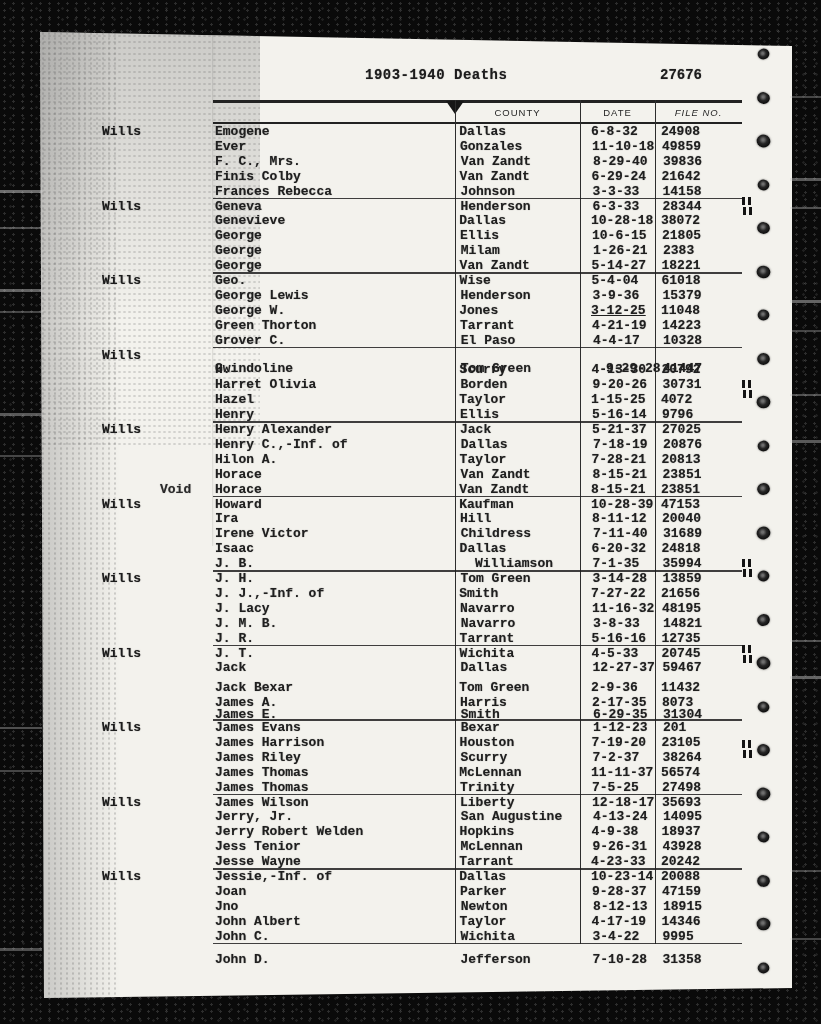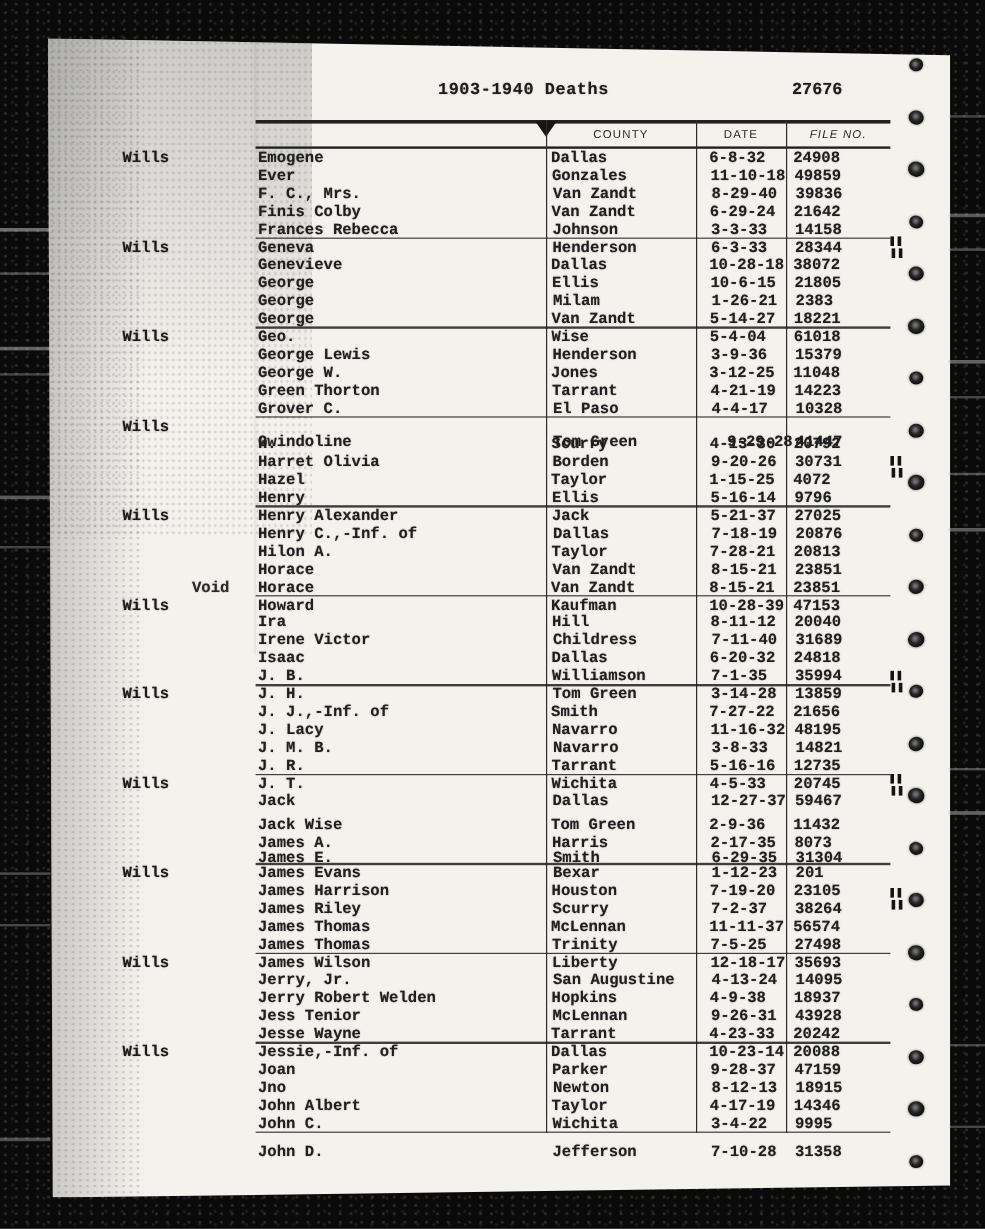--- a/index.html
+++ b/index.html
@@ -184,21 +184,21 @@
       </div>
       <div class="row" style="top: 261.9px;">
         <span class="cell c-name">George Lewis</span>
         <span class="cell c-county" style="margin-left: 0.4px;">Henderson</span>
         <span class="cell c-date" style="margin-left: 0.5px;">3-9-36</span>
         <span class="cell c-file" style="margin-left: 0.5px;">15379</span>
       </div>
       <div class="row" style="top: 276.8px;">
         <span class="cell c-name">George W.</span>
         <span class="cell c-county" style="margin-left: -0.8px;">Jones</span>
-        <span class="cell c-date" style="margin-left: -1px;">3-12-25</span>
+        <span class="cell c-date" style="margin-left: -1px; text-decoration: underline;">3-12-25</span>
         <span class="cell c-file" style="margin-left: -1px;">11048</span>
       </div>
       <div class="row" style="top: 291.7px;">
         <span class="cell c-name">Green Thorton</span>
         <span class="cell c-county">Tarrant</span>
         <span class="cell c-date">4-21-19</span>
         <span class="cell c-file">14223</span>
       </div>
       <div class="row" style="top: 306.6px;">
         <span class="cell c-name">Grover C.</span>
@@ -292,21 +292,21 @@
         <span class="cell c-file" style="margin-left: 1px;">31689</span>
       </div>
       <div class="row" style="top: 515.2px;">
         <span class="cell c-name">Isaac</span>
         <span class="cell c-county" style="margin-left: -0.4px;">Dallas</span>
         <span class="cell c-date" style="margin-left: -0.5px;">6-20-32</span>
         <span class="cell c-file" style="margin-left: -0.5px;">24818</span>
       </div>
       <div class="row" style="top: 530.1px;">
         <span class="cell c-name">J. B.</span>
-        <span class="cell c-county" style="margin-left: 0;">Williamson</span>
+        <span class="cell c-county" style="margin-left: 15px;">Williamson</span>
         <span class="cell c-date" style="margin-left: 0.5px;">7-1-35</span>
         <span class="cell c-file" style="margin-left: 0.5px;">35994</span>
       </div>
       <div class="sep" style="top: 544px;"></div>
       <div class="margin-label" style="top: 545px;">Wills</div>
       <div class="row" style="top: 545px;">
         <span class="cell c-name">J. H.</span>
         <span class="cell c-county" style="margin-left: 0.4px;">Tom Green</span>
         <span class="cell c-date" style="margin-left: 0.5px;">3-14-28</span>
         <span class="cell c-file" style="margin-left: 0.5px;">13859</span>
@@ -343,21 +343,21 @@
         <span class="cell c-date" style="margin-left: -0.5px;">4-5-33</span>
         <span class="cell c-file" style="margin-left: -0.5px;">20745</span>
       </div>
       <div class="row" style="top: 634.4px;">
         <span class="cell c-name">Jack</span>
         <span class="cell c-county" style="margin-left: 0.4px;">Dallas</span>
         <span class="cell c-date" style="margin-left: 0.5px;">12-27-37</span>
         <span class="cell c-file" style="margin-left: 0.5px;">59467</span>
       </div>
       <div class="row" style="top: 654.3px;">
-        <span class="cell c-name">Jack Wise</span>
+        <span class="cell c-name">Jack Bexar</span>
         <span class="cell c-county" style="margin-left: -0.8px;">Tom Green</span>
         <span class="cell c-date" style="margin-left: -1px;">2-9-36</span>
         <span class="cell c-file" style="margin-left: -1px;">11432</span>
       </div>
       <div class="row" style="top: 669.2px;">
         <span class="cell c-name">James A.</span>
         <span class="cell c-county">Harris</span>
         <span class="cell c-date">2-17-35</span>
         <span class="cell c-file">8073</span>
       </div>

